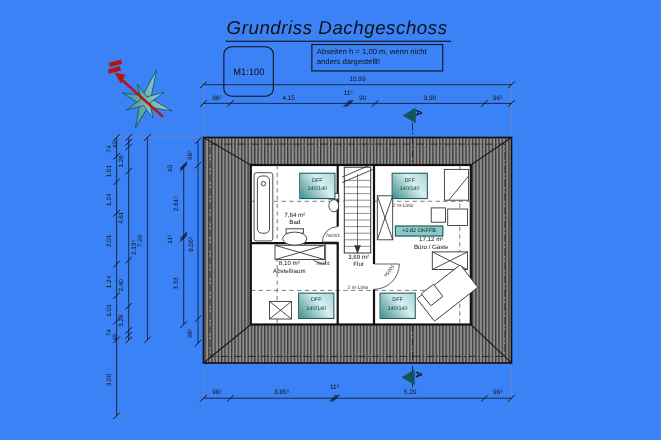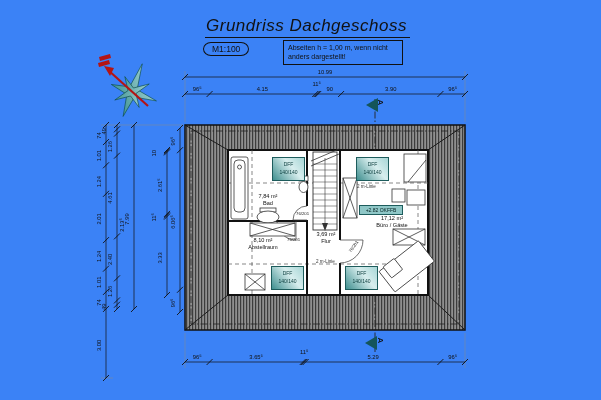--- a/index.html
+++ b/index.html
@@ -3,21 +3,21 @@
 <meta charset="utf-8">
 <style>
   html,body{margin:0;padding:0;background:#fff;}
   #canvas{position:relative;width:601px;height:400px;background:#3b82f6;overflow:hidden;
           font-family:"Liberation Sans","DejaVu Sans",sans-serif;color:#111;}
   #drawing{position:absolute;left:0;top:0;}
   .abs{position:absolute;}
   #title{left:205px;top:16px;font-size:17px;font-style:italic;letter-spacing:.5px;
          border-bottom:1.3px solid #111;padding:0 3px 1px 1px;white-space:nowrap;}
   #scale-badge{left:203px;top:42px;border:1.2px solid #111;border-radius:8px/7px;
-         font-size:8.5px;padding:1px 8px;line-height:10px;}
+         font-size:8.5px;padding:17px 8px;line-height:10px;}
   #note-box{left:283px;top:40px;width:110px;border:1px solid #111;font-size:7px;
          line-height:1.35;padding:2px 4px;}
   .room-label{font-size:5.6px;line-height:1.25;text-align:center;transform:translateX(-50%);white-space:nowrap;}
   .dff{width:33px;height:24px;border:1px solid #1d5c5c;box-sizing:border-box;
        background:linear-gradient(50deg,#3f8f8f 0%,#d8eeee 60%,#a8d6d6 100%);
        font-size:5px;line-height:1.5;text-align:center;color:#093b3b;padding-top:3px;}
   #level-box{left:359px;top:205px;width:44px;height:10px;background:#8fc7c7;border:1px solid #1d5c5c;
        box-sizing:border-box;font-size:5px;line-height:8px;text-align:center;color:#052222;}
   .door-label{font-size:4.3px;color:#222;white-space:nowrap;}
   .mline{font-size:4.6px;color:#333;white-space:nowrap;}

